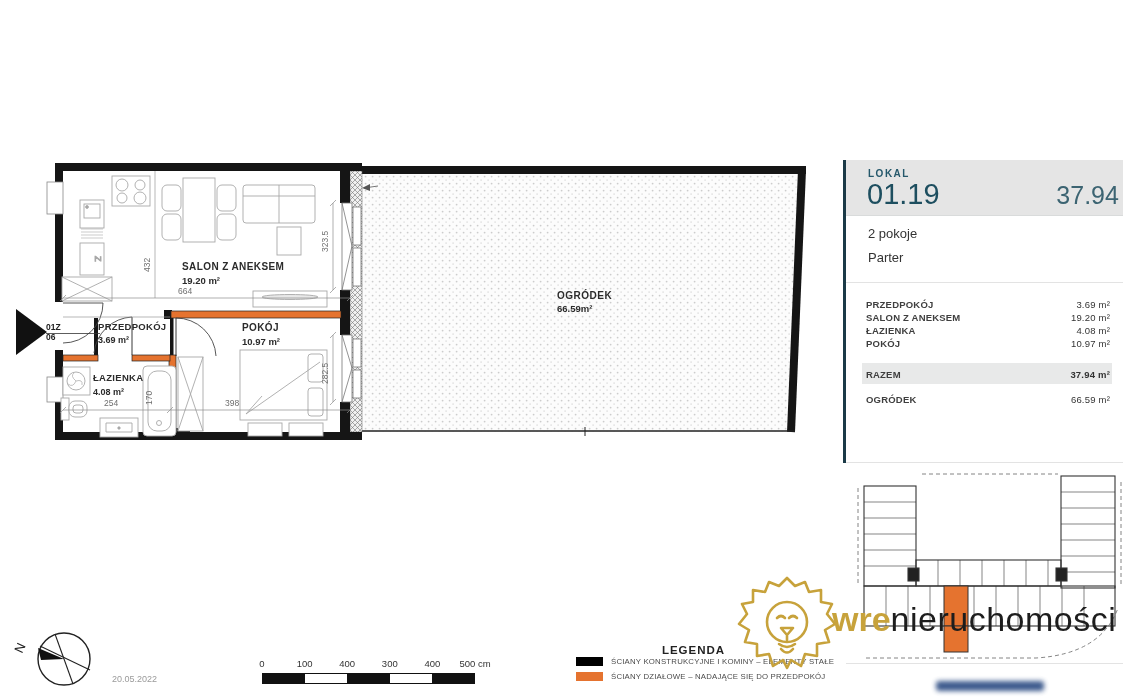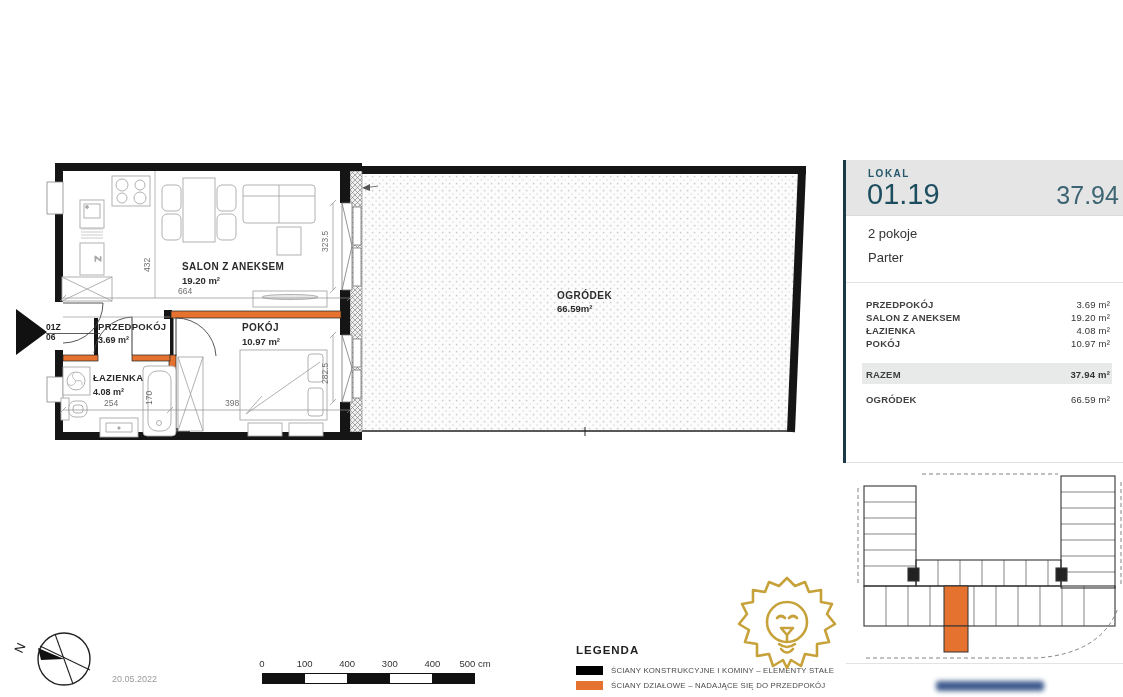--- a/index.html
+++ b/index.html
@@ -29,22 +29,22 @@
 
   
   #date-label{position:absolute;left:112px;top:674px;font-size:9px;color:#9a9a9a;}
   #scalebar{position:absolute;left:262px;top:658px;width:213px;height:30px;}
   #scalebar .nums{position:relative;height:12px;font-size:9.5px;color:#333;}
   #scalebar .nums span{position:absolute;transform:translateX(-50%);white-space:nowrap;}
   #scalebar .bar{margin-top:3px;height:11px;border:1.5px solid #111;display:flex;box-sizing:border-box;}
   #scalebar .bar i{flex:1;}
   .seg-b{background:#111;} .seg-w{background:#fff;}
   #legend{position:absolute;left:576px;top:644px;width:260px;}
-  #legend .t{text-align:left;font-size:11.5px;font-weight:bold;letter-spacing:1px;color:#222;
-             margin-bottom:10px;width:235px;}
+  #legend .t{text-align:center;font-size:11.5px;font-weight:bold;letter-spacing:1px;color:#222;
+             margin-bottom:1px;width:235px;}
   .lrow{display:flex;align-items:center;margin-bottom:6px;}
   .sw{width:27px;height:9px;margin-right:8px;flex:0 0 auto;}
   .sw-black{background:#000;}
   .sw-orange{background:#e5732f;}
   .lrow .lt{font-size:7.8px;color:#4a4a4a;letter-spacing:.2px;white-space:nowrap;}
   #logo-text{position:absolute;left:832px;top:600px;font-size:34px;white-space:nowrap;}
   #logo-text .wre{color:#c7a23b;font-weight:bold;}
   #logo-text .rest{color:#1d1d1d;font-weight:300;letter-spacing:.5px;}
 </style>
 </head>
@@ -362,14 +362,17 @@
     <g stroke="#c7a23b" stroke-width="2.6" fill="none" stroke-linejoin="round" stroke-linecap="round">
       <path d="M50,4 L58,12 L68,8 L72,18 L84,16 L84,28 L95,30 L90,40 L98,50 L88,56 L92,68 L80,70
                L80,82 L68,80 L64,92 L54,86 L50,94 L46,86 L36,92 L32,80 L20,82 L20,70 L8,68 L12,56
                L2,50 L10,40 L5,30 L16,28 L16,16 L28,18 L32,8 L42,12 Z"></path>
       <circle cx="50" cy="48" r="20"></circle>
       <path d="M40,44 q4,-4 8,0 M52,44 q4,-4 8,0"></path>
       <path d="M44,54 L56,54 L50,61 Z M50,61 v5"></path>
       <path d="M42,70 q8,6 16,0 M44,75 q6,7 12,0"></path>
     </g>
   </svg>
+  <div id="logo-text">
+    <span class="wre">wre</span><span class="rest">nieruchomości</span>
+  </div>
 
 </div>
 
 </body></html>

